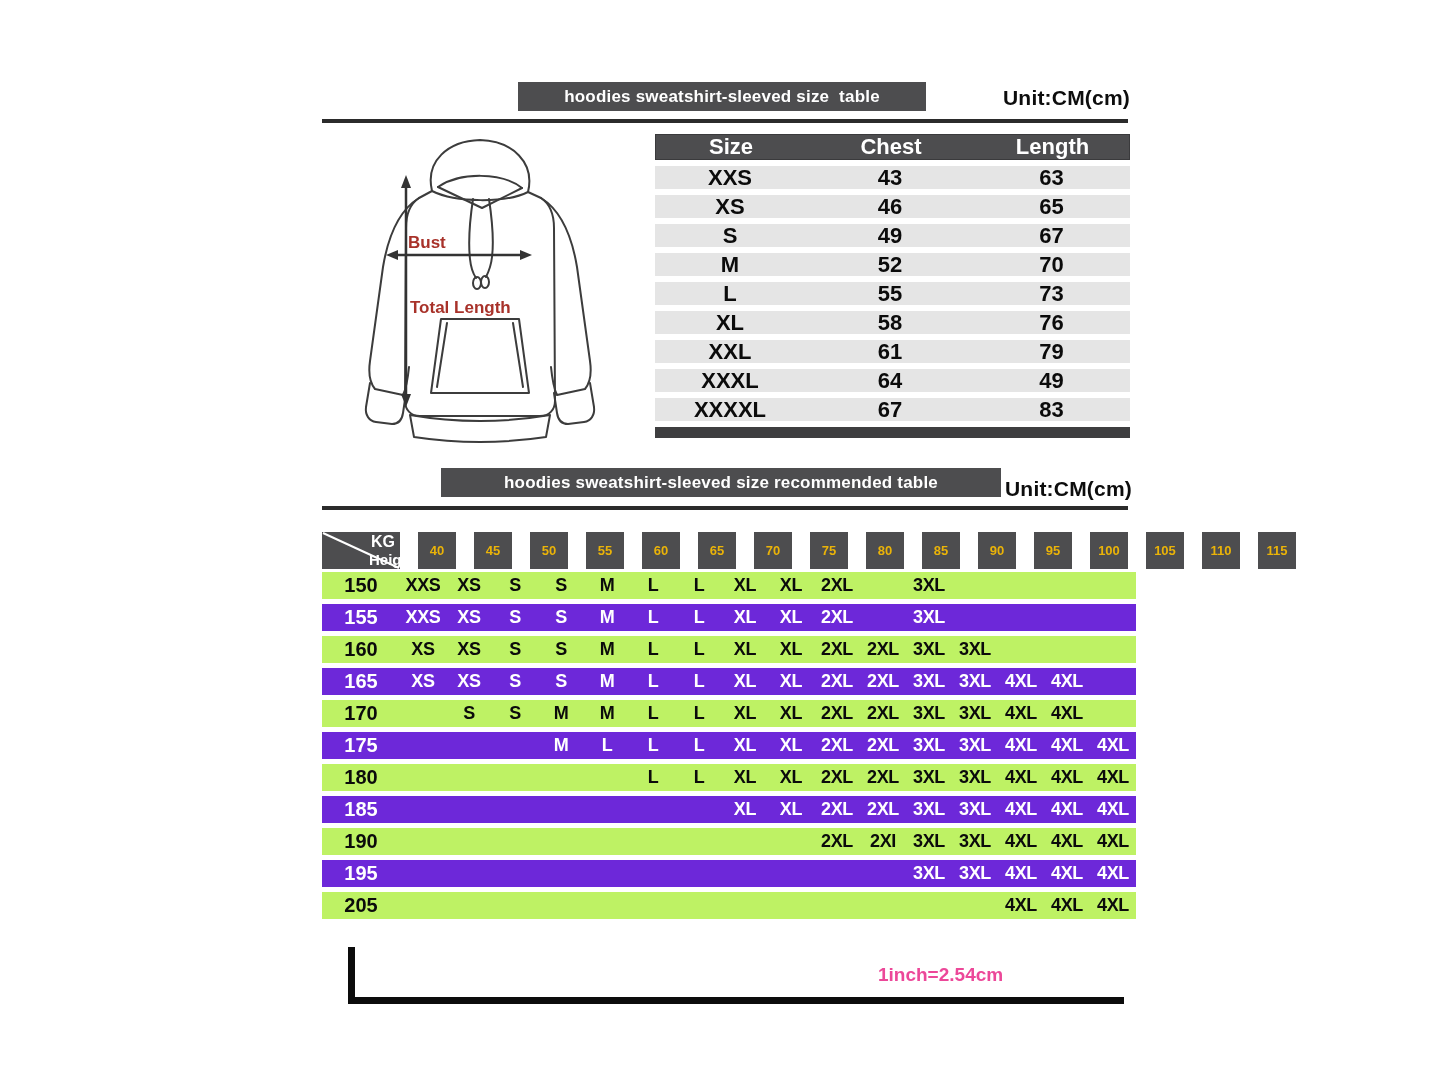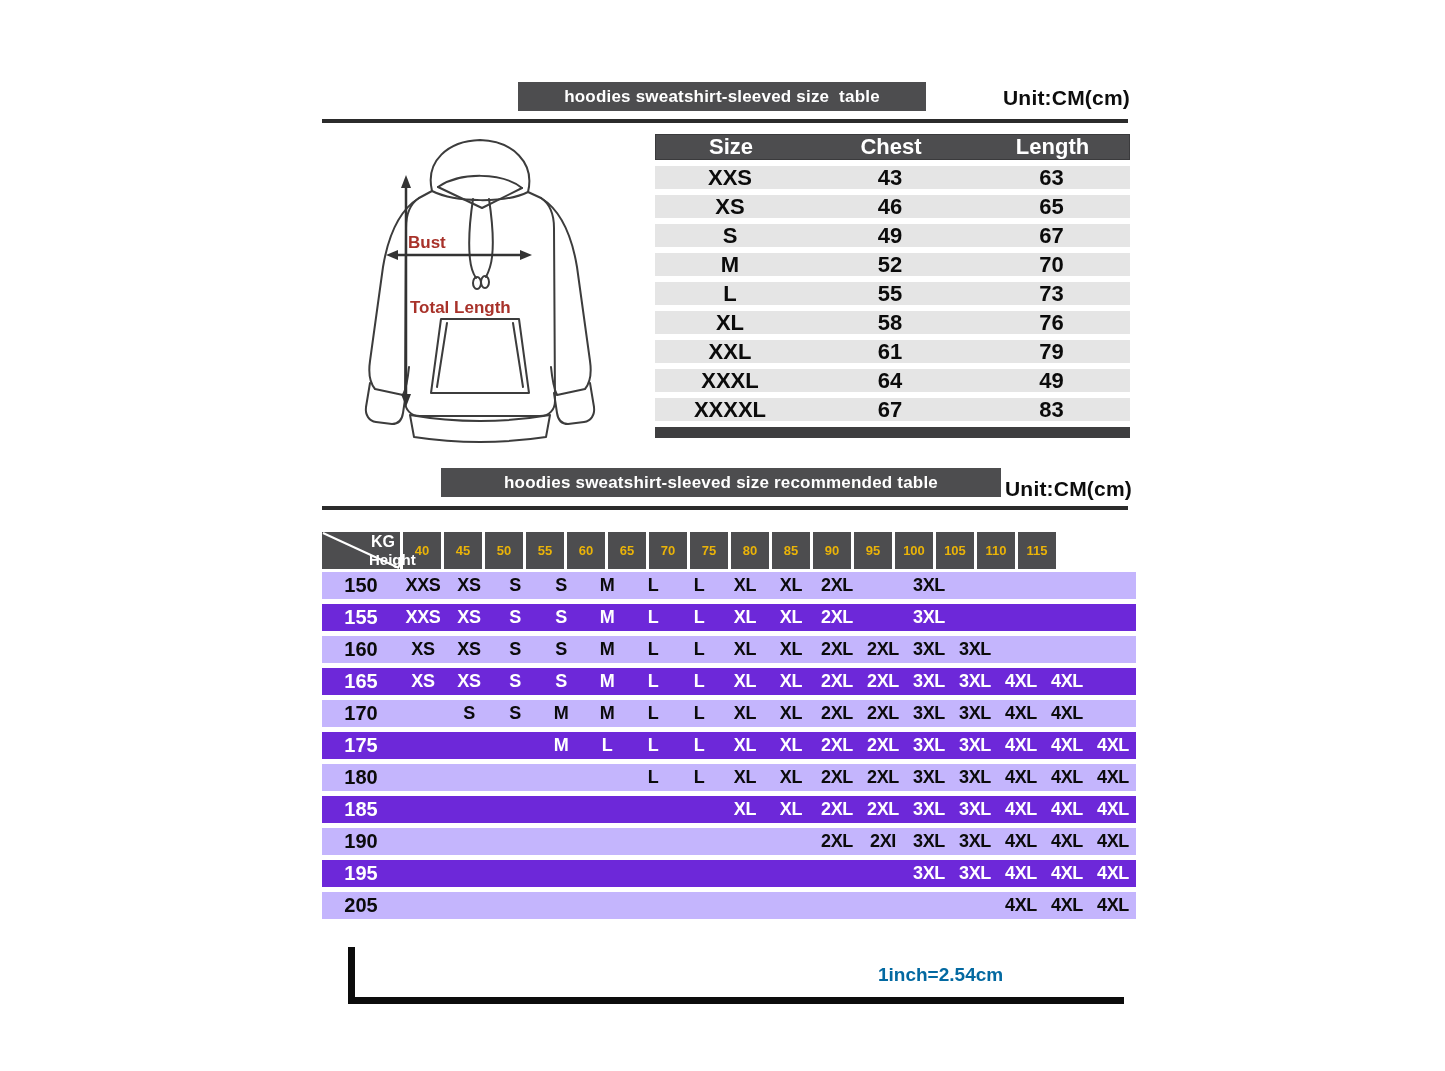--- a/index.html
+++ b/index.html
@@ -31,38 +31,38 @@
   
   .table1 { position:absolute; left:655px; top:134px; width:475px; }
   .t1-head { display:flex; height:26px; background:#4d4d4f; color:#fff; border:1px solid #3a3a3c; }
   .t1-cell { display:flex; align-items:center; justify-content:center; font-size:22px; }
   .t1-cell.c0 { width:150px; } .t1-cell.c1 { width:170px; } .t1-cell.c2 { width:153px; }
   .t1-datarow { display:flex; height:23px; margin-top:6px; background:#e5e5e5; color:#0b0b0b; }
   .t1-footbar { height:11px; margin-top:6px; background:#3e3e40; }
 
   
   .table2 { position:absolute; left:322px; top:532px; width:814px; }
-  .t2-head { display:flex; height:37px; gap:3px; margin-bottom:3px; }
+  .t2-head { display:flex; height:37px; gap:18px; margin-bottom:3px; }
   .t2-corner { position:relative; width:78px; background:#4d4d4f; color:#fff; flex:none; }
   .t2-corner svg { position:absolute; inset:0; }
   .t2-corner .ckg { position:absolute; top:1px; right:5px; font-size:16px; }
   .t2-corner .cheight { position:absolute; bottom:1px; left:3px; font-size:15px;margin-left:44px; }
   .t2-hcell { width:38px; flex:none; background:#4d4d4f; color:#eab308;
               display:flex; align-items:center; justify-content:center; font-size:13px; }
   .t2-row { display:flex; height:27px; margin-bottom:5px; align-items:center; }
-  .t2-row.light { background:#c4b5fd; color:#0b0b0b; }
+  .t2-row.light { background:#bef264; color:#0b0b0b; }
   .t2-row.dark  { background:#6d28d9; color:#fff; }
   .t2-label { width:78px; flex:none; text-align:center; font-size:20px; }
   .t2-cell  { width:46px; flex:none; text-align:center; font-size:18px; letter-spacing:-.3px; }
 
   
   .foot-vbar { position:absolute; left:348px; top:947px; width:7px; height:57px; background:#0c0c0c; }
   .foot-hbar { position:absolute; left:348px; top:997px; width:776px; height:7px; background:#0c0c0c; }
   .foot-note { position:absolute; left:368px; top:961px; font-size:19px; color:#0c0c0c; white-space:pre; }
-  .foot-conv { position:absolute; left:878px; top:964px; font-size:19px; color:#0369a1; }
+  .foot-conv { position:absolute; left:878px; top:964px; font-size:19px; color:#ec4899; }
 </style>
 </head>
 <body>
 
 <div class="canvas">
 
   <div class="titlebar t1">
     <span>hoodies sweatshirt-sleeved size  table</span>
   </div>
   <div class="unit u1">Unit:CM(cm)</div>

